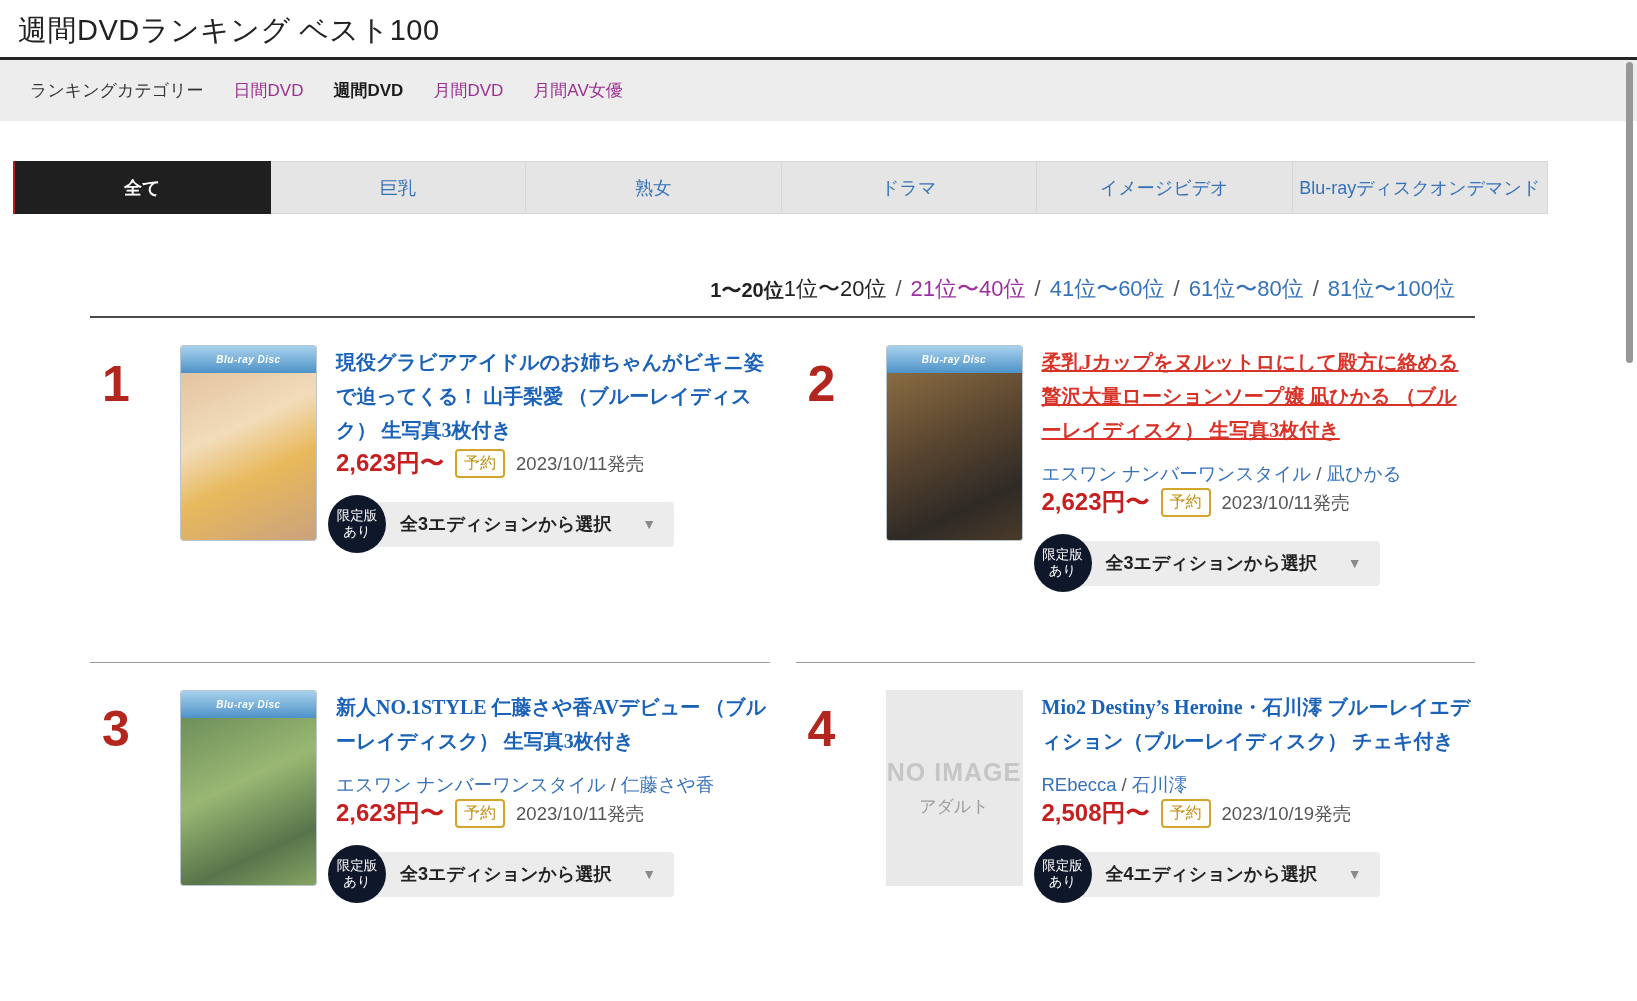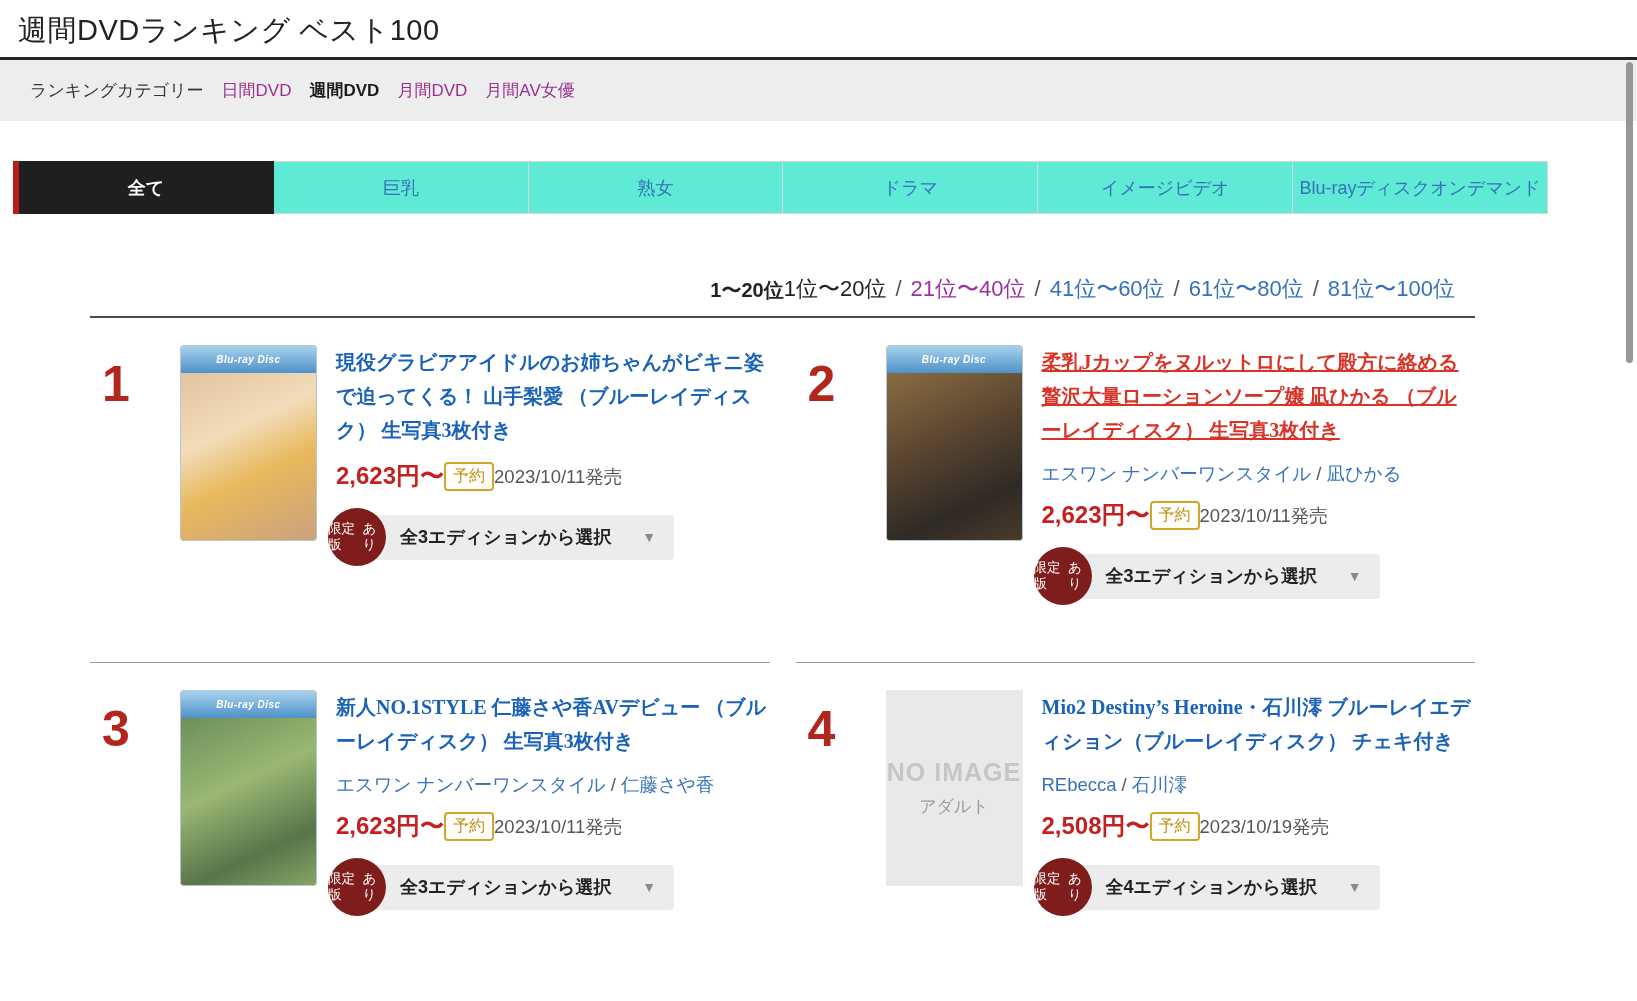--- a/index.html
+++ b/index.html
@@ -2,29 +2,29 @@
 <html><head>
 <meta charset="utf-8">
 <style>
   * { margin:0; padding:0; box-sizing:border-box; }
   html,body { width:1637px; height:1001px; overflow:hidden; background:#fff;
     font-family:"Liberation Sans","DejaVu Sans",sans-serif; color:#222; }
 
   
   .page-title { font-size:29px; font-weight:500; color:#222; padding:11px 0 6px 18px; letter-spacing:.5px; }
   .cat-bar { border-top:3px solid #252525; background:#ededed; padding:19px 0 19px 30px;
-             display:flex; align-items:center; gap:18px; font-size:17px; }
+             display:flex; align-items:center; gap:30px; font-size:17px; }
   .cat-bar .cat-label { color:#333; }
   .cat-link { color:#9b3091; text-decoration:none; cursor:pointer; }
   .cat-current { color:#1c1c1c; font-weight:bold; }
 
   
-  .tabs { display:flex; margin:40px 89px 0 13px; border-left:6px solid #b91c1c; }
+  .tabs { display:flex; margin:40px 89px 0 13px; border-left:2px solid #b91c1c; }
   .tab { flex:1; height:53px; display:flex; align-items:center; justify-content:center;
-         border:1px solid #d6d6d6; border-left:none; background:#5eead4; color:#3672b9;
+         border:1px solid #d6d6d6; border-left:none; background:#e5e5e5; color:#3672b9;
          font-size:18px; cursor:pointer; white-space:nowrap; }
   .tab.active { background:#1f1f1f; border-color:#1f1f1f; color:#fff; font-weight:bold; }
 
   
   .content { margin:0 162px 0 90px; }
   .range-row { display:flex; justify-content:flex-end; align-items:flex-end;
                padding:60px 20px 12px 20px; border-bottom:2px solid #4a4a4a; }
   .range-heading { font-size:20px; font-weight:bold; color:#222; }
   .range-links { font-size:22px; }
   .range-links .sep { color:#555; padding:0 9px; }
@@ -52,28 +52,28 @@
   .noimg .l1 { color:#c6c6c6; font-size:25px; font-weight:bold; letter-spacing:1px; }
   .noimg .l2 { color:#9a9a9a; font-size:17px; }
 
   .info { width:432px; }
   .title { font-size:20px; font-weight:bold; line-height:34px; text-decoration:none; cursor:pointer; display:block;font-family:Liberation Serif, serif; }
   .title.blue { color:#1a62b8; }
   .title.red  { color:#d93327; text-decoration:underline; }
   .maker-row { margin-top:14px; font-size:18.5px; }
   .mlink { color:#3672b9; text-decoration:none; cursor:pointer; }
   .msep { color:#555; padding:0 5px; }
-  .price-row { margin-top:13px; display:flex; align-items:center; }
+  .price-row { display:flex; align-items:center; gap:11px; }
   .price { color:#c51f1f; font-size:24px; font-weight:bold; }
   .preorder { border:2px solid #d2a62c; border-radius:4px; color:#bd8f14; font-size:16px;
               padding:2px 7px; background:#fffefa; }
   .release { color:#555; font-size:18.5px; }
   .select-row { margin-top:16px; display:flex; align-items:center; position:relative; margin-left:-8px; }
-  .limited { width:58px; height:58px; border-radius:50%; background:#7f1d1d; color:#fff;
-             display:flex; align-items:center; justify-content:center;
+  .limited { width:58px; height:58px; border-radius:50%; background:#0f172a; color:#fff;
+             display:flex; flex-direction:column; align-items:center; justify-content:center;
              font-size:13.5px; line-height:16px; z-index:2; flex-shrink:0; }
   .dropdown { background:#ececec; border-radius:4px; height:45px; margin-left:-28px;
               padding:0 18px 0 42px; display:flex; align-items:center; justify-content:space-between;
               width:316px; cursor:pointer; }
   .dropdown .lbl { font-size:18px; font-weight:bold; color:#222; }
   .dropdown .arrow { color:#8a8a8a; font-size:14px; }
 
   
   .scroll-thumb { position:absolute; left:1626px; top:62px; width:7px; height:301px;
                   background:#979797; border-radius:4px; cursor:pointer; }

